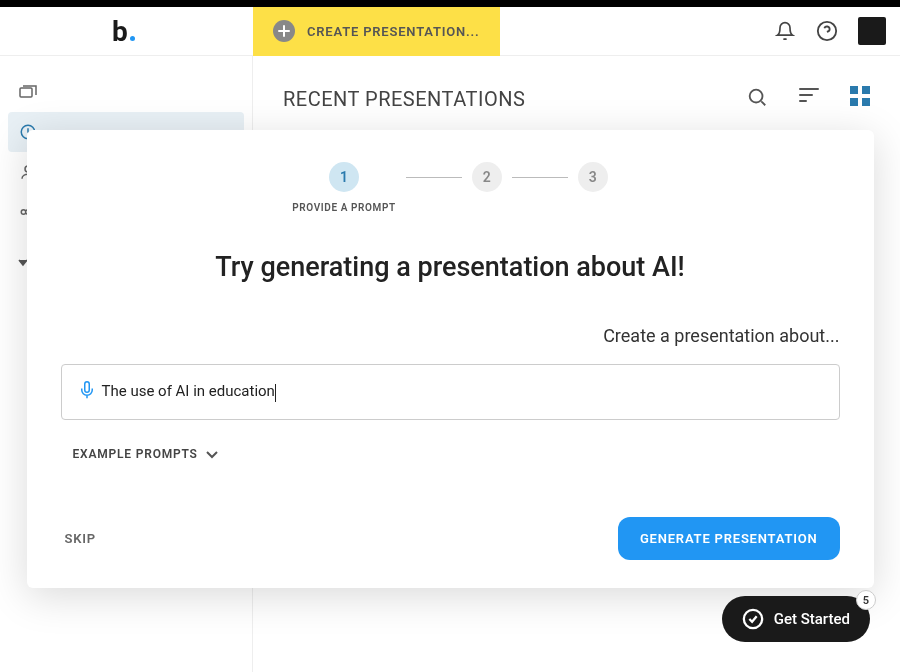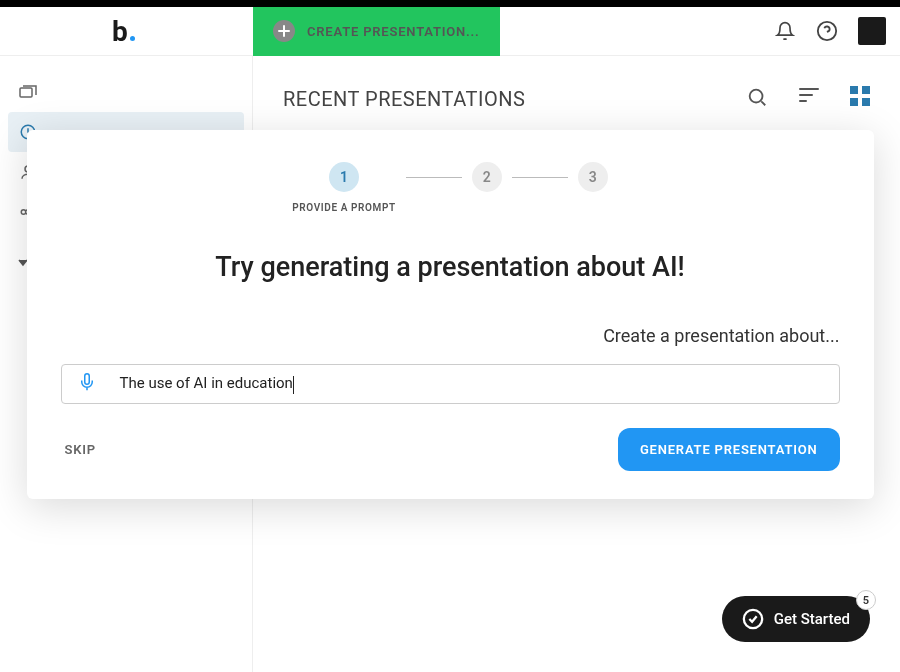--- a/index.html
+++ b/index.html
@@ -4,21 +4,21 @@
   <style>
     * { margin: 0; padding: 0; box-sizing: border-box; font-family: -apple-system, BlinkMacSystemFont, 'Segoe UI', Roboto, sans-serif; }
     body { width: 900px; height: 672px; background: #fff; overflow: hidden; position: relative; }
     
     .top-bar { height: 7px; background: #000; }
     
     .header { height: 49px; background: #fff; display: flex; align-items: center; border-bottom: 1px solid #eee; }
     .logo-area { width: 253px; display: flex; align-items: center; padding-left: 112px; }
     .logo { font-size: 28px; font-weight: 700; color: #1a1a1a; display: flex; align-items: baseline; }
     .logo-dot { width: 5px; height: 5px; background: #2196f3; border-radius: 50%; margin-left: 2px; margin-bottom: 4px; }
-    .create-btn { background: #22c55e; height: 49px; padding: 0 20px; display: flex; align-items: center; gap: 12px; cursor: pointer; }
+    .create-btn { background: #fde047; height: 49px; padding: 0 20px; display: flex; align-items: center; gap: 12px; cursor: pointer; }
     .create-btn-icon { width: 22px; height: 22px; border-radius: 50%; background: #888; display: flex; align-items: center; justify-content: center; color: #fff; }
     .create-btn-text { color: #555; font-size: 13px; font-weight: 600; letter-spacing: 0.8px; }
     .header-spacer { flex: 1; }
     .header-icons { display: flex; align-items: center; gap: 20px; padding-right: 14px; }
     .header-icon { width: 22px; height: 22px; display: flex; align-items: center; justify-content: center; color: #444; cursor: pointer; }
     .avatar { width: 28px; height: 28px; background: #1a1a1a; border-radius: 2px; }
     
     .main { display: flex; height: calc(100% - 56px); }
     .sidebar { width: 253px; border-right: 1px solid #eee; display: flex; flex-direction: column; padding-top: 6px; }
     .sidebar-header { display: flex; align-items: center; justify-content: space-between; padding: 18px 20px 18px 18px; border-bottom: 1px solid #eee; }
@@ -43,21 +43,21 @@
     .stepper { display: flex; align-items: flex-start; justify-content: center; gap: 0; margin-bottom: 38px; }
     .step { display: flex; flex-direction: column; align-items: center; }
     .step-circle { width: 30px; height: 30px; border-radius: 50%; background: #eeeeee; display: flex; align-items: center; justify-content: center; font-size: 14px; font-weight: 600; color: #888; }
     .step-circle.active { background: #cfe6f2; color: #2a7aad; }
     .step-label { font-size: 10px; font-weight: 600; letter-spacing: 0.6px; color: #555; margin-top: 10px; text-align: center; white-space: nowrap; }
     .step-line { width: 56px; height: 1px; background: #bbb; margin: 15px 10px 0 10px; }
     
     .modal-title { font-size: 27px; font-weight: 500; color: #222; text-align: center; margin-bottom: 42px; }
     .modal-subtitle { font-size: 18px; color: #333; margin-bottom: 18px; text-align: right; }
     
-    .prompt-box { border: 1px solid #ccc; border-radius: 4px; padding: 6px 16px; display: flex; align-items: center; gap: 24px; margin-bottom: 24px; }
+    .prompt-box { border: 1px solid #ccc; border-radius: 4px; padding: 14px 16px; display: flex; align-items: center; gap: 6px; margin-bottom: 24px; }
     .mic-icon { color: #2196f3; flex-shrink: 0; }
     .prompt-input { flex: 1; border: none; outline: none; font-size: 15px; color: #222; }
     .cursor { display: inline-block; width: 1px; height: 18px; background: #222; vertical-align: middle; animation: blink 1s step-end infinite; }
     @keyframes blink { 50% { opacity: 0; } }
     
     .example-prompts { display: flex; align-items: center; gap: 8px; margin-bottom: 54px; margin-left: 12px; cursor: pointer; }
     .example-prompts-label { font-size: 12px; font-weight: 600; letter-spacing: 0.8px; color: #444; }
     
     .modal-footer { display: flex; justify-content: space-between; align-items: center; }
     .skip-btn { font-size: 13px; font-weight: 600; letter-spacing: 0.8px; color: #666; cursor: pointer; background: none; border: none; padding: 12px 4px; }
@@ -201,20 +201,28 @@
     <div class="prompt-box">
       <span class="mic-icon">
         <svg width="18" height="22" viewBox="0 0 24 24" fill="none" stroke="#2196f3" stroke-width="2">
             <path d="M12 1a3 3 0 00-3 3v8a3 3 0 006 0V4a3 3 0 00-3-3z"></path>
             <path d="M19 10v2a7 7 0 01-14 0v-2M12 19v4"></path>
           </svg>
       </span>
       <span class="prompt-input"><span>The use of AI in education</span><span class="cursor"></span></span>
     </div>
 
+    <div class="example-prompts">
+      <span class="example-prompts-label">EXAMPLE PROMPTS</span>
+      <span>
+        <svg width="12" height="8" viewBox="0 0 12 8">
+            <path d="M1 1l5 5 5-5" stroke="#555" stroke-width="2" fill="none"></path>
+          </svg>
+      </span>
+    </div>
 
     <div class="modal-footer">
       <button class="skip-btn">SKIP</button>
       <button class="generate-btn">GENERATE PRESENTATION</button>
     </div>
   </div>
 </div>
 
 <div class="get-started">
   <span class="check-circle">

